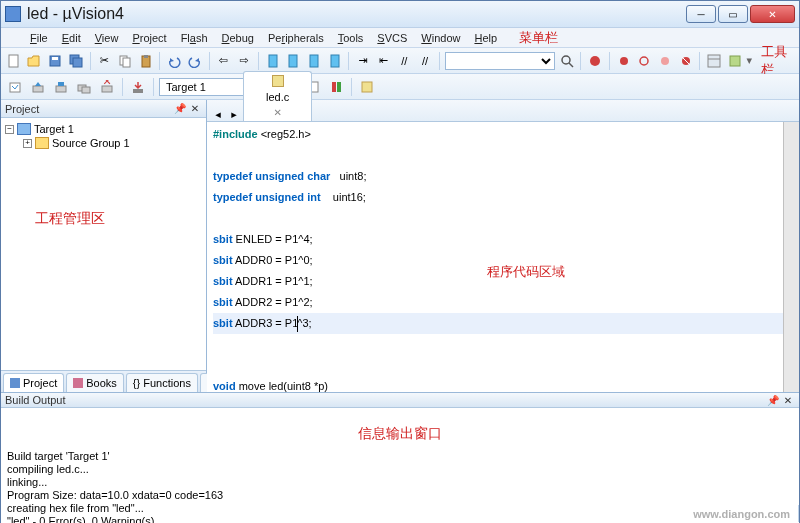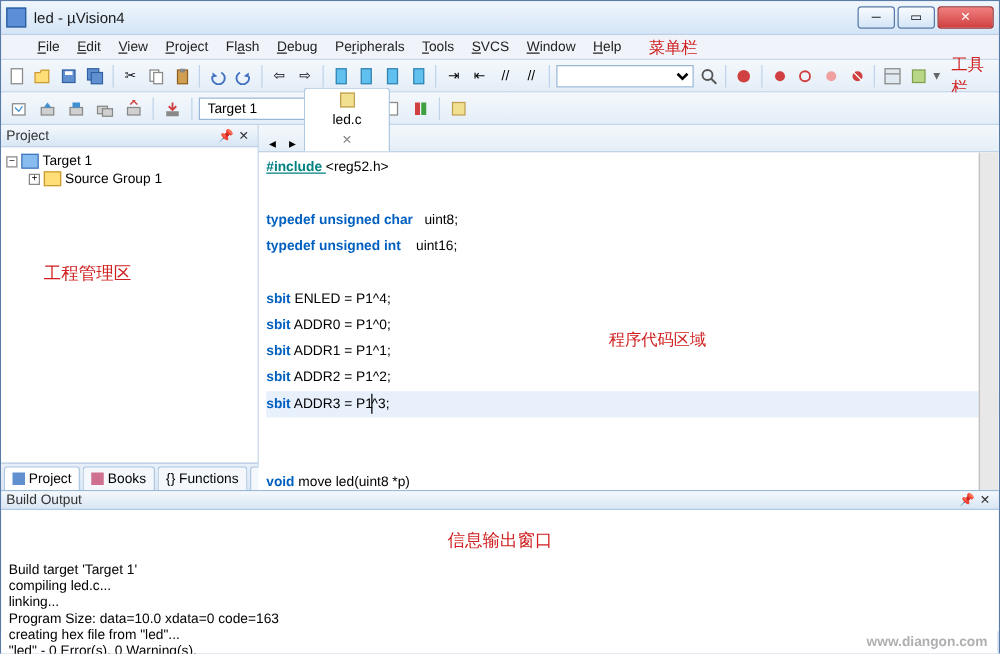--- a/index.html
+++ b/index.html
@@ -1,20 +1,20 @@
 <!DOCTYPE html>
 <html><head>
 <meta charset="utf-8">
 <style>
 * { margin: 0; padding: 0; box-sizing: border-box; font-family: "Segoe UI", Tahoma, sans-serif; font-size: 11px; }
 body { background: #d4e5f7; overflow: hidden; }
 .window { width: 800px; height: 523px; background: #e8f1fb; border: 1px solid #5a7ba8; display: flex; flex-direction: column; }
 .titlebar { height: 27px; background: linear-gradient(#f0f6fc, #d4e5f7); display: flex; align-items: center; padding: 0 4px; border-bottom: 1px solid #bcd0e8; }
 .titlebar .icon { width: 16px; height: 16px; background: #5a8fd8; border: 1px solid #2a5a9a; margin-right: 6px; }
-.titlebar .title { flex: 1; color: #1a1a1a; font-size: 12px; }
+.titlebar .title { flex: 1; color: #1a1a1a; font-size: 16px; }
 .titlebar .winbtns { display: flex; gap: 2px; }
 .titlebar .winbtn { width: 30px; height: 18px; border: 1px solid #5a7ba8; background: linear-gradient(#f8fbfe,#d4e5f7); border-radius: 3px; display:flex; align-items:center; justify-content:center; font-size:10px; cursor:pointer;}
 .titlebar .winbtn.close { background: linear-gradient(#f08080,#d04040); color:#fff; width: 45px; border-color:#a03030;}
 .menubar { height: 20px; background: #f0f4fa; display: flex; align-items: center; padding: 0 23px; gap: 2px; border-bottom: 1px solid #c8d8ec; }
 .menubar .mitem { padding: 2px 6px; color: #222; cursor: pointer; }
 .menubar .u { text-decoration: underline; }
 .toolbar { height: 26px; background: linear-gradient(#f4f8fc,#e4eef8); border-bottom: 1px solid #c0d4ea; display: flex; align-items: center; padding: 0 4px; gap: 3px; }
 .toolbar2 { height: 26px; background: linear-gradient(#f4f8fc,#e4eef8); border-bottom: 1px solid #c0d4ea; display: flex; align-items: center; padding: 0 4px; gap: 3px; }
 .tbtn { width: 20px; height: 20px; border: 1px solid transparent; display:flex; align-items:center; justify-content:center; cursor:pointer; border-radius:2px;}
 .sep { width:1px; height:18px; background:#c0d4ea; margin:0 2px;}
@@ -40,21 +40,21 @@
 .editor-tabs .arrow{width:14px;height:14px;display:flex;align-items:center;justify-content:center;cursor:pointer;}
 .editor-tabs .etab{padding:3px 22px;border:1px solid #b0c8e0;border-bottom:none;background:#fff;border-radius:3px 3px 0 0;display:flex;align-items:center;gap:4px;cursor:pointer;flex-direction:column;}
 .etab .ficon2{width:12px;height:12px;background:#f0e090;border:1px solid #c0a050;}
 .etab .close{font-size:10px;color:#888;cursor:pointer;}
 .code { flex:1; display:flex; overflow:hidden; font-family:"Courier New",monospace; font-size:16px; background:#fff; position:relative;}
 .gutter{width:24px;background:#f0f0f0;border-right:1px solid #d0d0d0;text-align:right;padding:2px 3px 0 0;color:#888;font-size:10px;line-height:21px;}
 .codelines{flex:1;padding:2px 0 0 6px;line-height:21px;white-space:pre;}
 .codelines .line{height:21px;}
 .codelines .line.cursor{background:#e8f0fc;}
 .kw{color:#0060c0;font-weight:bold;}
-.pp{color:#008080;font-weight:bold;text-decoration:underline;}
+.pp{color:#008080;font-weight:bold;}
 .op{color:#000;}
 .caret{display:inline-block;width:1px;height:16px;background:#000;vertical-align:middle;margin:0 -1px;}
 .code-annot{position:absolute;color:#d02020;font-family:"SimSun",serif;font-size:13px;}
 .buildout { height: 112px; display:flex; flex-direction:column; border-top:1px solid #9ab8d8;}
 .buildbody{flex:1;background:#fff;padding:3px 6px;font-family:"Courier New",monospace;font-size:10px;color:#000;line-height:13px;white-space:pre;position:relative;}
 .status{height:18px;background:linear-gradient(#f4f8fc,#e4eef8);border-top:1px solid #c0d4ea;display:flex;align-items:center;font-size:10px;color:#444;}
 .status .cell{border-right:1px solid #c0d4ea;padding:0 6px;height:100%;display:flex;align-items:center;font-weight:bold;}
 .status .flex1{flex:1;}
 .scrollbar-v{width:16px;background:#e8e8e8;border-left:1px solid #c0c0c0;}
 .watermark{position:absolute;right:8px;bottom:2px;color:#b0b0b0;font-size:11px;font-family:sans-serif;}

